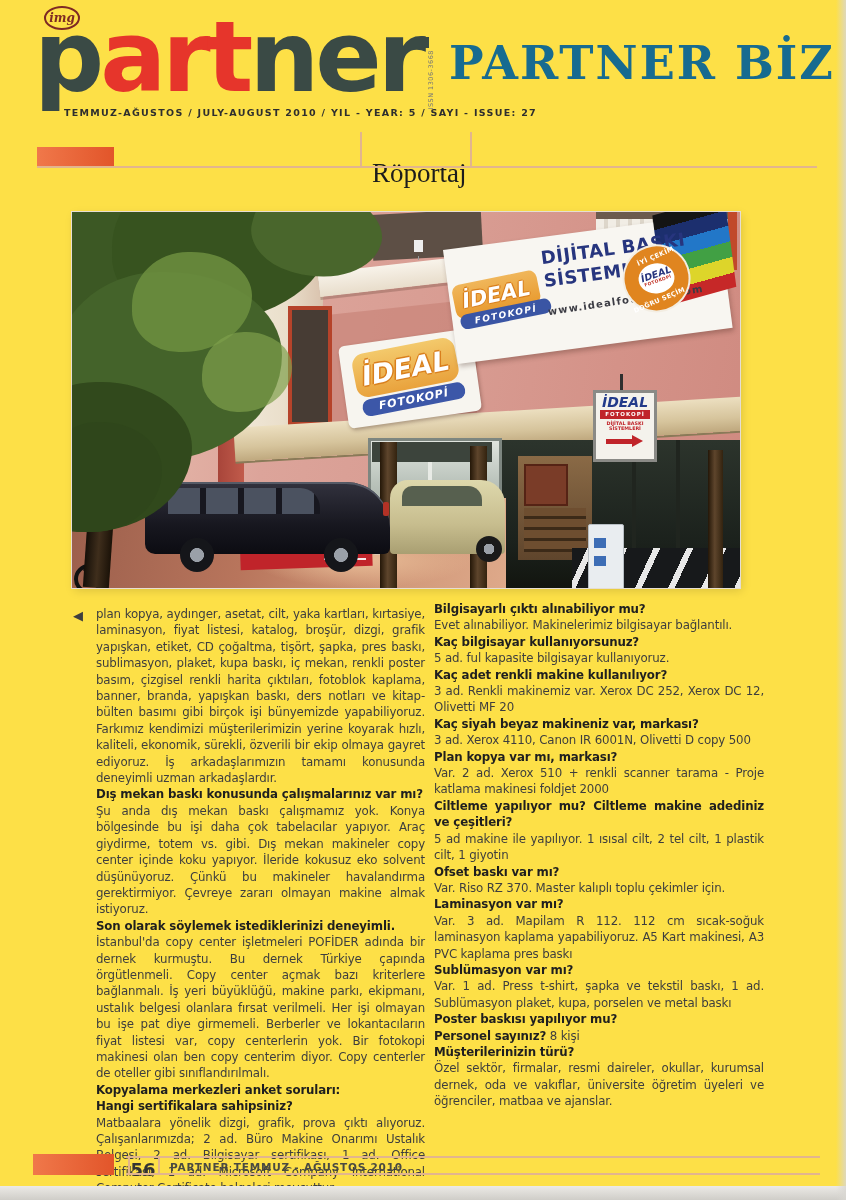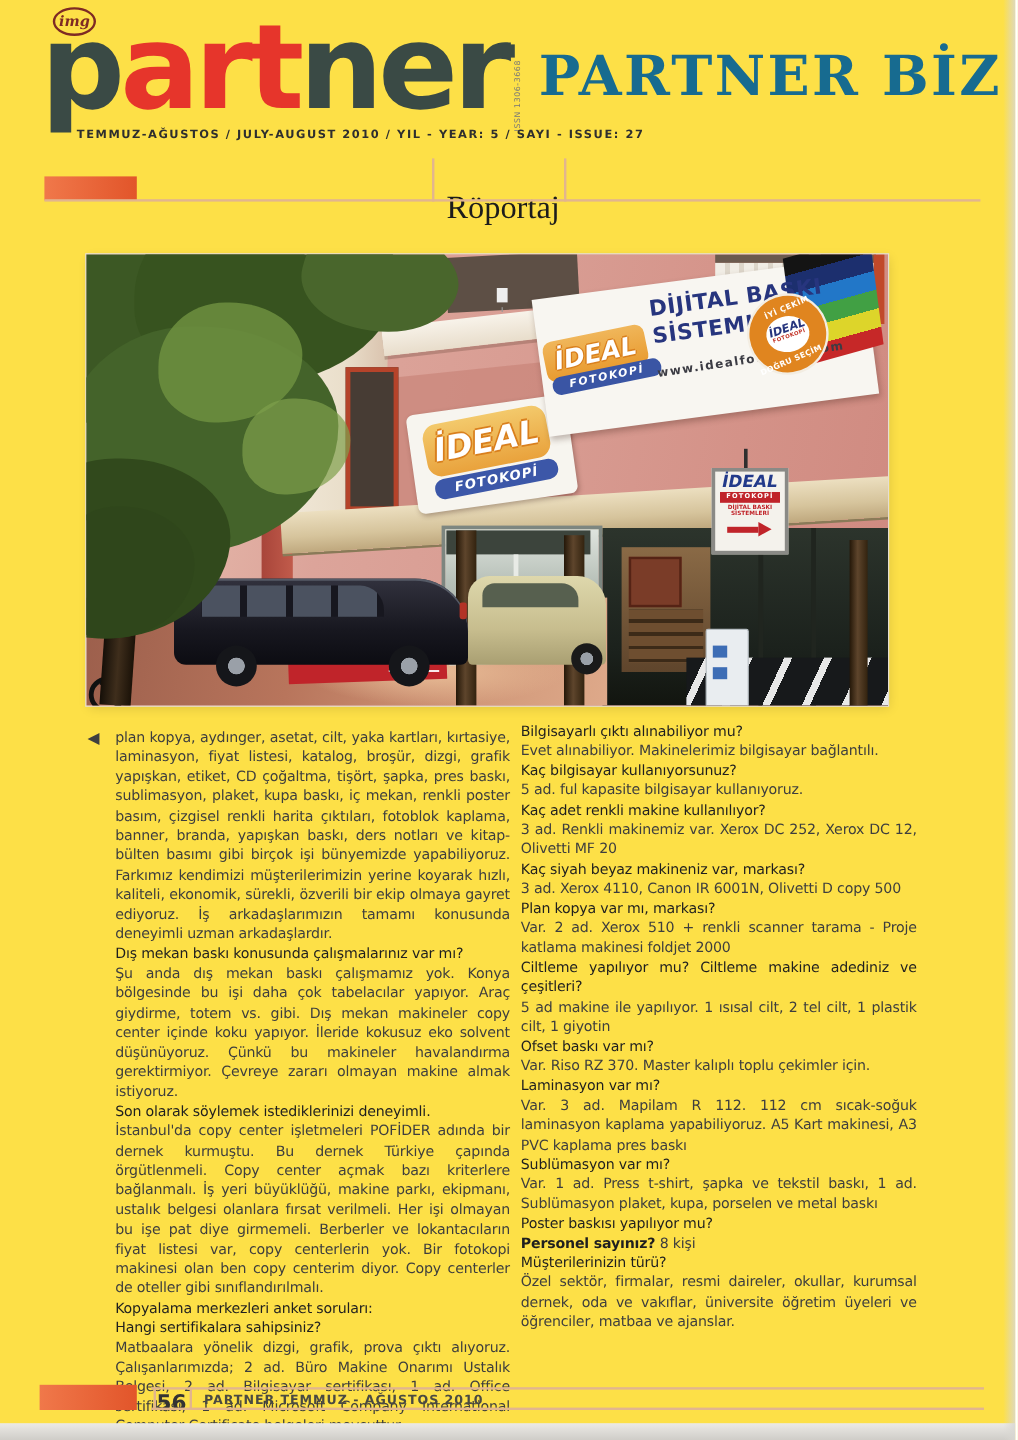--- a/index.html
+++ b/index.html
@@ -158,21 +158,21 @@
   .hang-arrow{position:relative;margin:4px auto 0;width:38px;height:12px;}
   .hang-arrow .bar{position:absolute;left:0;top:3.5px;width:26px;height:5px;background:var(--sign_red,#c0242a);}
   .hang-arrow .tip{position:absolute;left:26px;top:0;width:0;height:0;
      border-left:11px solid var(--sign_red,#c0242a);border-top:6px solid transparent;border-bottom:6px solid transparent;}
   
   .marker{left:73px;top:608px;font-size:13px;color:#3f3f3f;}
   .col{top:0;text-align:justify;font-size:11.8px;line-height:16.4px;letter-spacing:-.15px;color:#3e3e3e;}
   .col-left{left:96px;top:606px;width:329px;}
   .col-right{left:434px;top:601px;width:330px;}
   .col p{margin:0;}
-  .col .h{font-weight:normal;color:#1f1f1f;}
+  .col .h{font-weight:bold;color:#1f1f1f;}
   .qa-inline .h{font-weight:bold;color:#1f1f1f;}
   
   .foot-chip{left:33px;top:1154px;width:81px;height:21px;}
   .f-line-top{left:126px;top:1156px;width:694px;height:2px;background:var(--rule_tan,#e2b58e);}
   .f-line-bottom{left:126px;top:1173px;width:694px;height:1.5px;background:var(--rule_tan,#e2b58e);}
   .f-v1{left:128px;top:1156px;width:2px;height:19px;background:var(--rule_tan,#e2b58e);}
   .f-v2{left:158px;top:1156px;width:2px;height:19px;background:var(--rule_tan,#e2b58e);}
   .pageno{left:130px;top:1159px;width:26px;text-align:center;font-size:18px;font-weight:bold;color:#333;}
   .f-text{left:170px;top:1161px;font-size:10.5px;font-weight:bold;letter-spacing:.8px;color:#4a4a42;}
   .scan-band{left:0;top:1186px;width:848px;height:14px;background:linear-gradient(#eceae6,#cfcdc8);}

